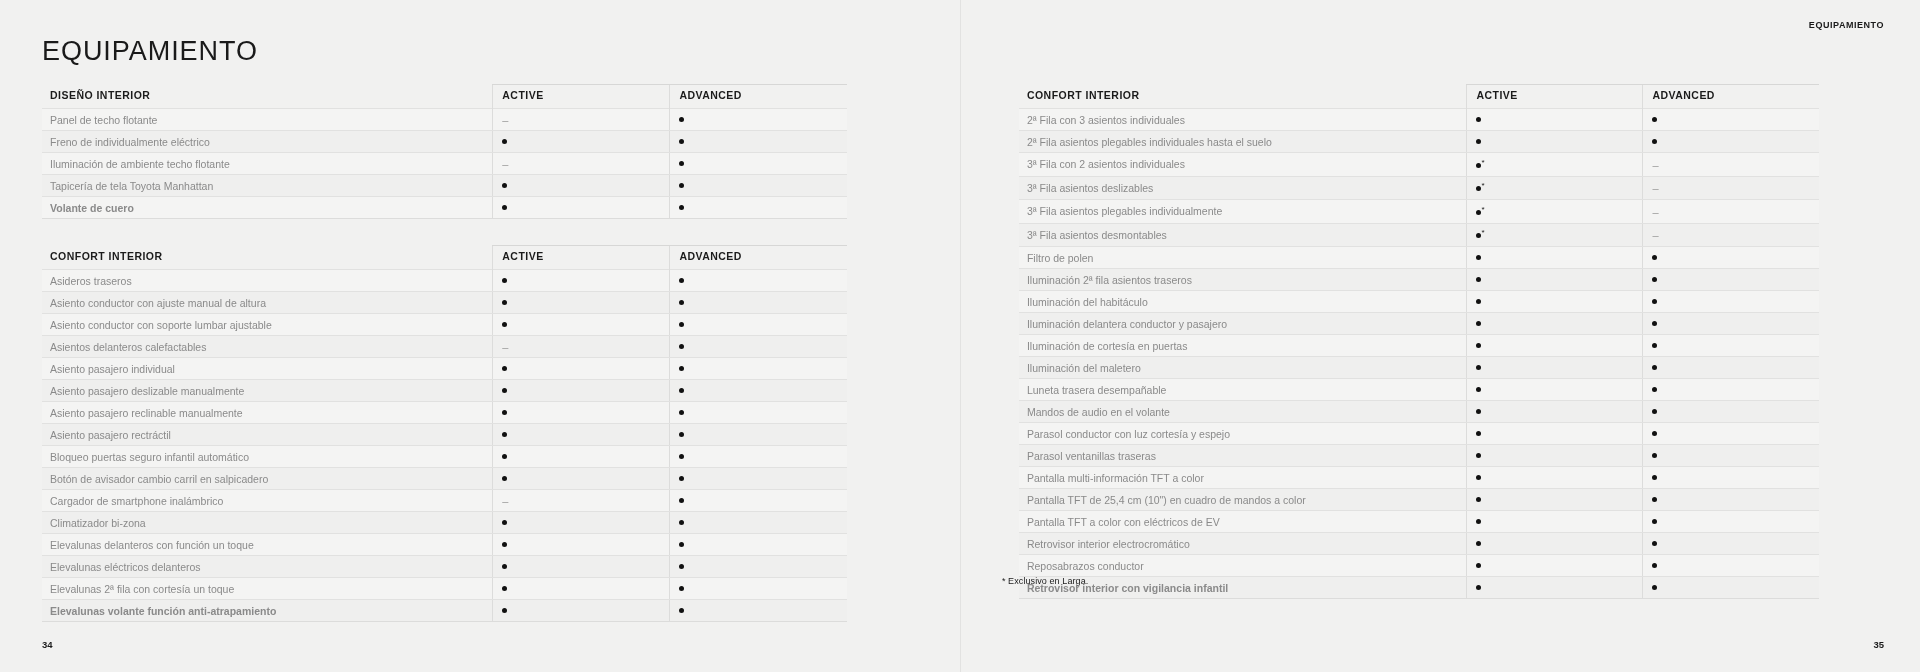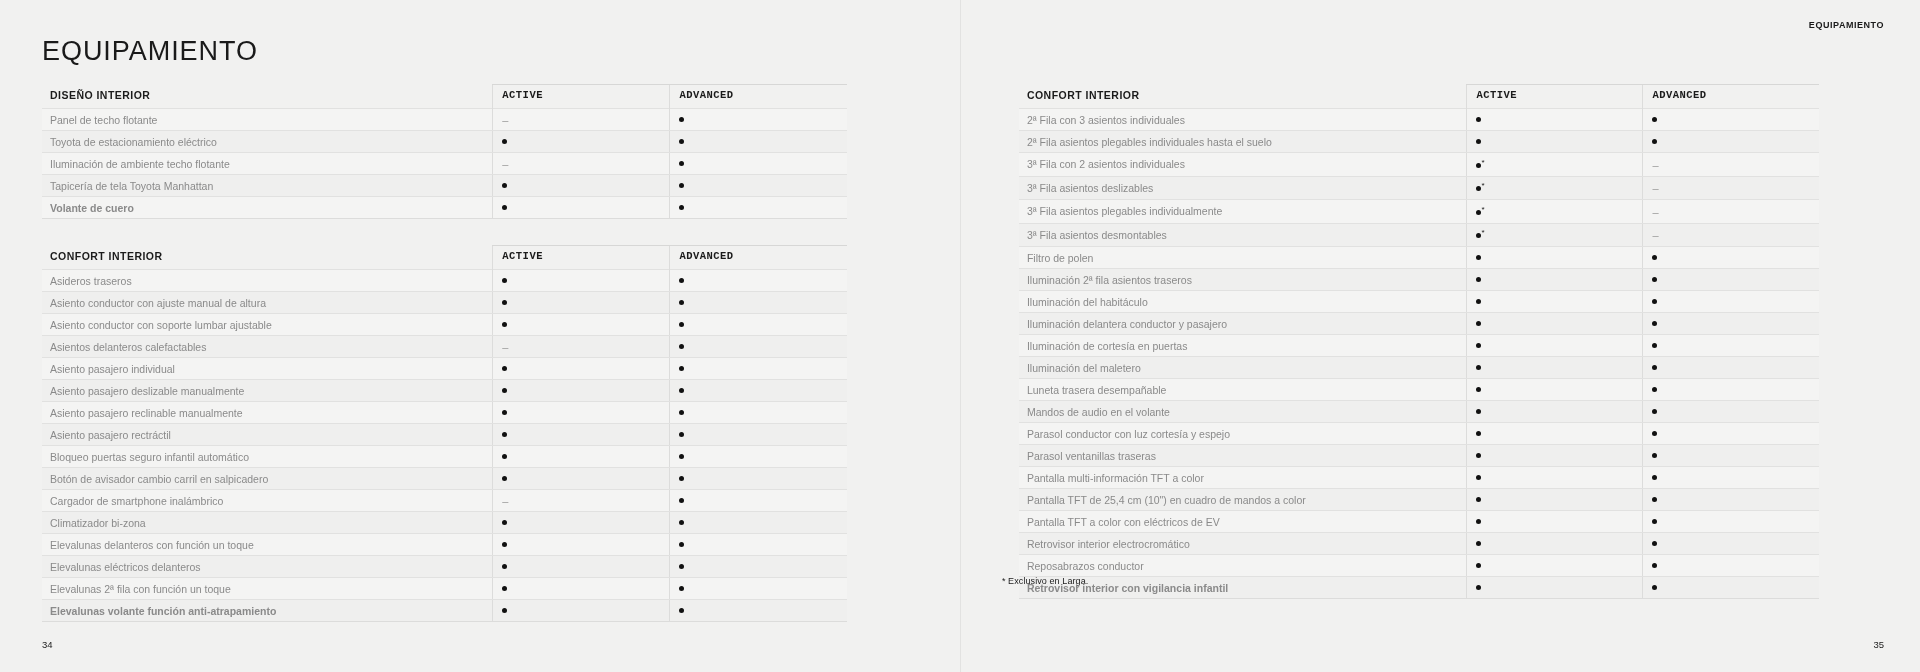--- a/index.html
+++ b/index.html
@@ -118,37 +118,36 @@
   }
   table.spec tbody td.mark .star {
     font-size: 8px;
     color: #111;
     vertical-align: super;
     margin-left: 0px;
   }
   table.spec thead th.trim-head {
     border-left: 1px solid #dcdcdb;
     padding-left: 9px;
-    font-family: Liberation Mono, monospace;
   }
   table.spec tbody tr:last-child td { border-bottom: 1px solid #dcdcdb; font-weight: bold; }
 
   .footnote {
     position: absolute;
     font-size: 9px;
     color: #1b1b1b;
     letter-spacing: 0.01em;
   }
   .leaf.right .footnote { left: 41px; top: 576px; text-align: right; }
 
   .folio {
     position: absolute;
     bottom: 22px;
     font-size: 9.5px;
-    font-weight: 400;
+    font-weight: 700;
     color: #1b1b1b;
   }
   .leaf.left  .folio { left: 42px; }
   .leaf.right .folio { right: 36px; }
 </style>
 </head>
 <body>
 
 <div class="page">
 
@@ -169,21 +168,21 @@
             <th class="trim-head">ADVANCED</th>
           </tr>
         </thead>
         <tbody>
             <tr>
               <td>Panel de techo flotante</td>
               <td class="mark"><span class="dash">–</span></td>
               <td class="mark"><span class="dot"></span></td>
             </tr>
             <tr>
-              <td>Toyota de estacionamiento eléctrico</td>
+              <td>Freno de individualmente eléctrico</td>
               <td class="mark"><span class="dot"></span></td>
               <td class="mark"><span class="dot"></span></td>
             </tr>
             <tr>
               <td>Iluminación de ambiente techo flotante</td>
               <td class="mark"><span class="dash">–</span></td>
               <td class="mark"><span class="dot"></span></td>
             </tr>
             <tr>
               <td>Tapicería de tela Toyota Manhattan</td>
@@ -276,21 +275,21 @@
               <td>Elevalunas delanteros con función un toque</td>
               <td class="mark"><span class="dot"></span></td>
               <td class="mark"><span class="dot"></span></td>
             </tr>
             <tr>
               <td>Elevalunas eléctricos delanteros</td>
               <td class="mark"><span class="dot"></span></td>
               <td class="mark"><span class="dot"></span></td>
             </tr>
             <tr>
-              <td>Elevalunas 2ª fila con función un toque</td>
+              <td>Elevalunas 2ª fila con cortesía un toque</td>
               <td class="mark"><span class="dot"></span></td>
               <td class="mark"><span class="dot"></span></td>
             </tr>
             <tr>
               <td>Elevalunas volante función anti-atrapamiento</td>
               <td class="mark"><span class="dot"></span></td>
               <td class="mark"><span class="dot"></span></td>
             </tr>
           </tbody>
       </table>

